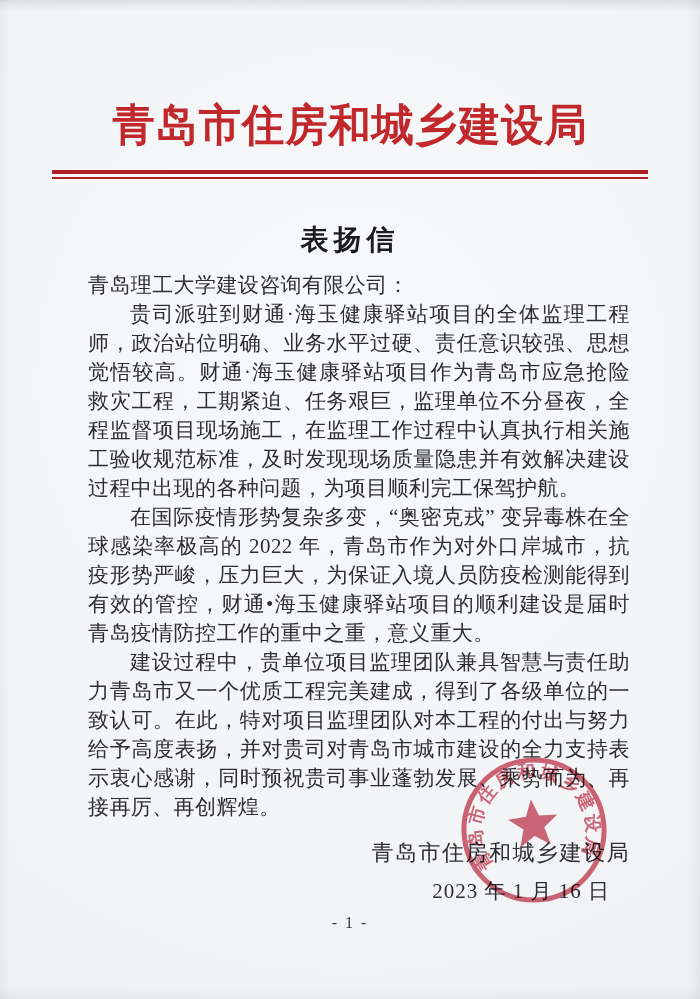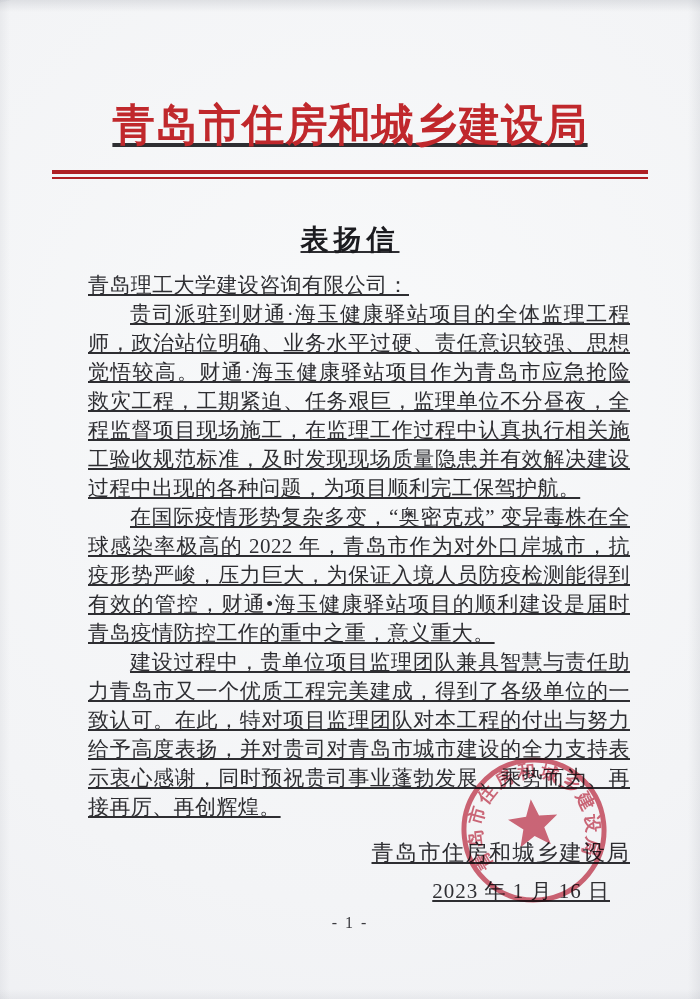--- a/index.html
+++ b/index.html
@@ -5,21 +5,20 @@
   html,body{margin:0;padding:0;background:#e9e9ec;}
   .page{
     position:relative;
     width:700px;height:999px;
     margin:0 auto;
     overflow:hidden;
     background:
       radial-gradient(130% 95% at 50% 38%, #f8f9fa 0%, #f3f4f6 55%, #ecedf1 100%);
     font-family:"Liberation Serif","DejaVu Serif",serif;
     color:#2e2e32;
-    text-decoration:underline;
   }
   
   .page::before{
     content:"";position:absolute;inset:0;pointer-events:none;
     background:
       linear-gradient(to bottom, rgba(110,115,128,.16), rgba(110,115,128,0) 12px),
       linear-gradient(to right, rgba(110,115,128,.08), rgba(110,115,128,0) 10px),
       linear-gradient(to left, rgba(110,115,128,.10), rgba(110,115,128,0) 12px),
       linear-gradient(to top, rgba(110,115,128,.08), rgba(110,115,128,0) 10px),
       linear-gradient(168deg, rgba(120,125,140,.05) 0 2px, rgba(0,0,0,0) 3px 120px);

